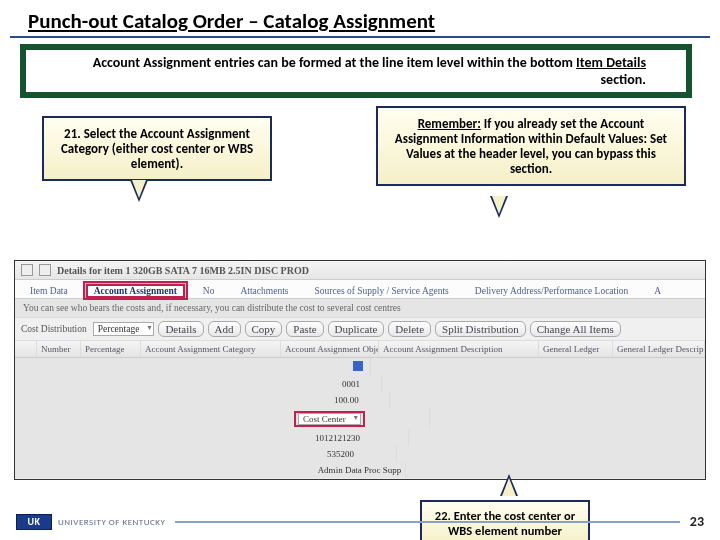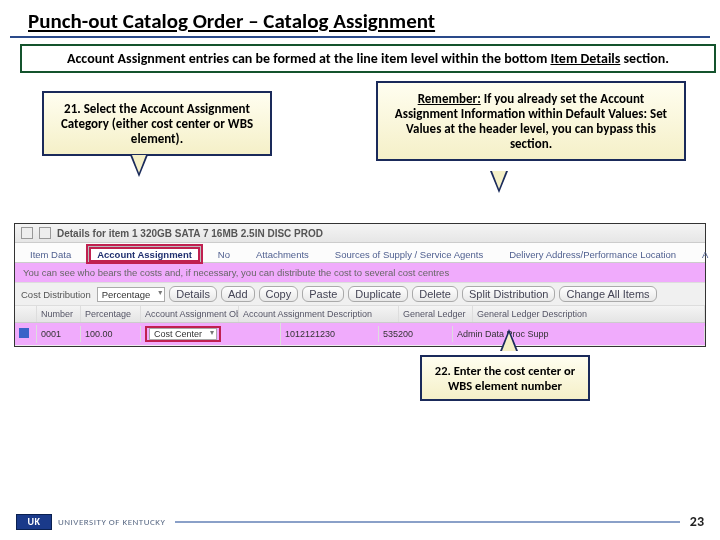--- a/index.html
+++ b/index.html
@@ -9,24 +9,24 @@
     background: #fff; position: relative; overflow: hidden;
   }
   .title {
     font-size: 21px; font-weight: bold;
     padding: 8px 18px 2px 18px;
     text-decoration: underline;
     border-bottom: 2px solid #2a4a8a;
     margin: 0 10px;
   }
   .intro-box {
-    margin: 6px 4px 0 20px;
-    border: 2px solid #14532d;
+    margin: 6px 28px 0 20px;
+    border: 6px solid #14532d;
     background: #fff;
-    text-align: center;
+    text-align: right;
     font-weight: bold;
     font-size: 14px;
     padding: 4px 40px;
   }
   .intro-box .u { text-decoration: underline; }
   .callouts { position: relative; height: 150px; }
   .callout {
     position: absolute;
     border: 2px solid #1a2a5a;
     background: linear-gradient(#fffef0, #f5f0c8);
@@ -48,24 +48,24 @@
     border-right: 7px solid transparent;
     border-top: 18px solid #f5f0c8;
     top: -22px; left: -7px;
   }
   .p21a { left: 130px; top: 82px; }
   .p21b { left: 490px; top: 98px; }
   .p22 { position:absolute; left: 500px; top: -18px; border-top:none; border-bottom:22px solid #1a2a5a; border-left:9px solid transparent; border-right:9px solid transparent;}
   .p22 .pointer-inner { border-top:none; border-bottom:18px solid #f5f0c8; top:4px; }
 
   .app {
-    margin: 0 14px; border: 1px solid #333;
-    font-family: Liberation Sans, sans-serif;
+    margin: 12px 14px; border: 1px solid #333;
+    font-family: Liberation Serif, serif;
     font-size: 10px; color: #444;
-    background: #f0abfc;
+    background: #e5e5e5;
   }
   .app-head {
     background: linear-gradient(#f4f4f4,#e6e6e6);
     padding: 3px 6px; display: flex; align-items: center; gap: 6px;
     border-bottom: 1px solid #ccc; font-weight: bold; color:#555;
   }
   .nav-sq { width:12px; height:12px; border:1px solid #999; background:#eee; display:inline-block;}
   .tabs {
     display: flex; gap: 8px; padding: 3px 6px 0 6px;
     border-bottom: 1px solid #ccc; background:#fcfcfc;
@@ -99,21 +99,21 @@
   .grid-head, .grid-row { display:flex; }
   .grid-head { background:linear-gradient(#f4f4f4,#e4e4e4); border-bottom:1px solid #ccc;}
   .gh, .gc {
     padding:3px 4px; font-size:9px; color:#556;
     border-right:1px solid #ddd; overflow:hidden; white-space:nowrap;
   }
   .gh { font-weight:normal; }
   .c0{width:22px;} .c1{width:44px;} .c2{width:60px;}
   .c3{width:140px;} .c4{width:98px;} .c5{width:160px;}
   .c6{width:74px;} .c7{flex:1;}
-  .grid-row { border-bottom:1px solid #eee; align-items:center;}
+  .grid-row { border-bottom:1px solid #eee; align-items:center;flex-direction:column;}
   .grid-row .gc { color:#333; }
   .chk { width:10px; height:10px; background:#3a63c8; display:inline-block;}
   .aac-box {
     border:2px solid #c02050; padding:0 2px; display:inline-flex; align-items:center; gap:2px;
   }
   .aac-sel {
     border:1px solid #aaa; padding:0 14px 0 4px; position:relative; background:#fff;
   }
   .aac-sel::after{content:"▾"; position:absolute; right:2px; top:-1px; font-size:8px; color:#777;}
 
@@ -188,20 +188,21 @@
     <span class="tbtn">Paste</span>
     <span class="tbtn">Duplicate</span>
     <span class="tbtn">Delete</span>
     <span class="tbtn">Split Distribution</span>
     <span class="tbtn">Change All Items</span>
   </div>
   <div class="grid-head">
     <div class="gh c0"></div>
     <div class="gh c1">Number</div>
     <div class="gh c2">Percentage</div>
+    <div class="gh c3">Account Assignment Category</div>
     <div class="gh c4">Account Assignment Object</div>
     <div class="gh c5">Account Assignment Description</div>
     <div class="gh c6">General Ledger</div>
     <div class="gh c7">General Ledger Description</div>
   </div>
   <div class="grid-row">
     <div class="gc c0"><span class="chk"></span></div>
     <div class="gc c1">0001</div>
     <div class="gc c2">100.00</div>
     <div class="gc c3">

